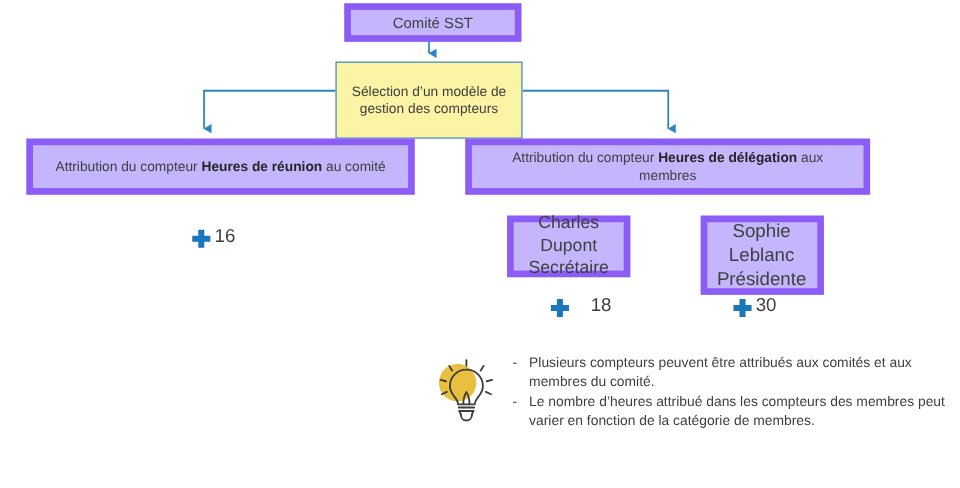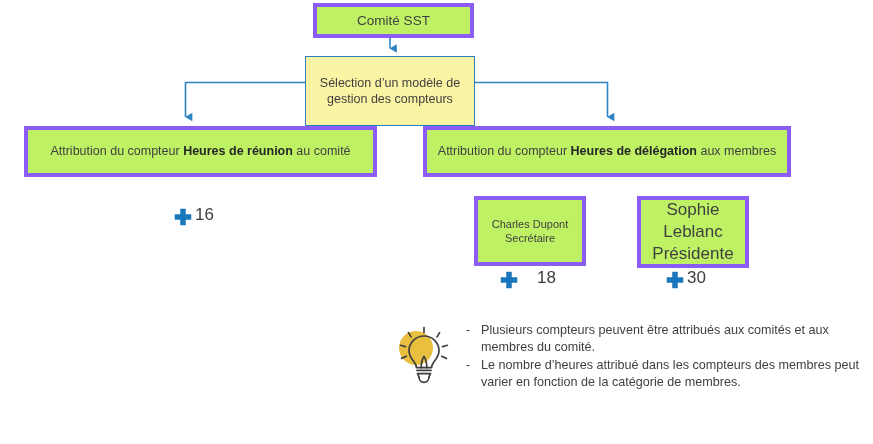--- a/index.html
+++ b/index.html
@@ -21,22 +21,22 @@
     width: 873px;
     height: 444px;
   }
   .node {
     position: absolute;
     box-sizing: border-box;
     display: flex;
     align-items: center;
     justify-content: center;
     text-align: center;
-    border: 4px solid #8b5cf6;
-    background: #bef264;
+    border: 6px solid #8b5cf6;
+    background: #c4b5fd;
     color: #404040;
     line-height: 1.30;
   }
   .node-inner {
     padding: 0 10px;
     width: 100%;
   }
   
   #node-comite {
     left: 313px; top: 3px; width: 161px; height: 35px;
@@ -50,22 +50,22 @@
   }
   #node-attrib-reunion {
     left: 24px; top: 126px; width: 353px; height: 51px;
     font-size: 12.5px;
   }
   #node-attrib-delegation {
     left: 423px; top: 126px; width: 368px; height: 51px;
     font-size: 12.5px;
   }
   #node-member-0 {
-    left: 474px; top: 196px; width: 112px; height: 70px;
-    font-size: 11px;
+    left: 461px; top: 196px; width: 112px; height: 56px;
+    font-size: 16px;
   }
   #node-member-1 {
     left: 637px; top: 196px; width: 112px; height: 72px;
     font-size: 17px;
     justify-content: flex-end;
   }
   .node b { font-weight: bold; color: #262626; }
 
   
   .counter {

